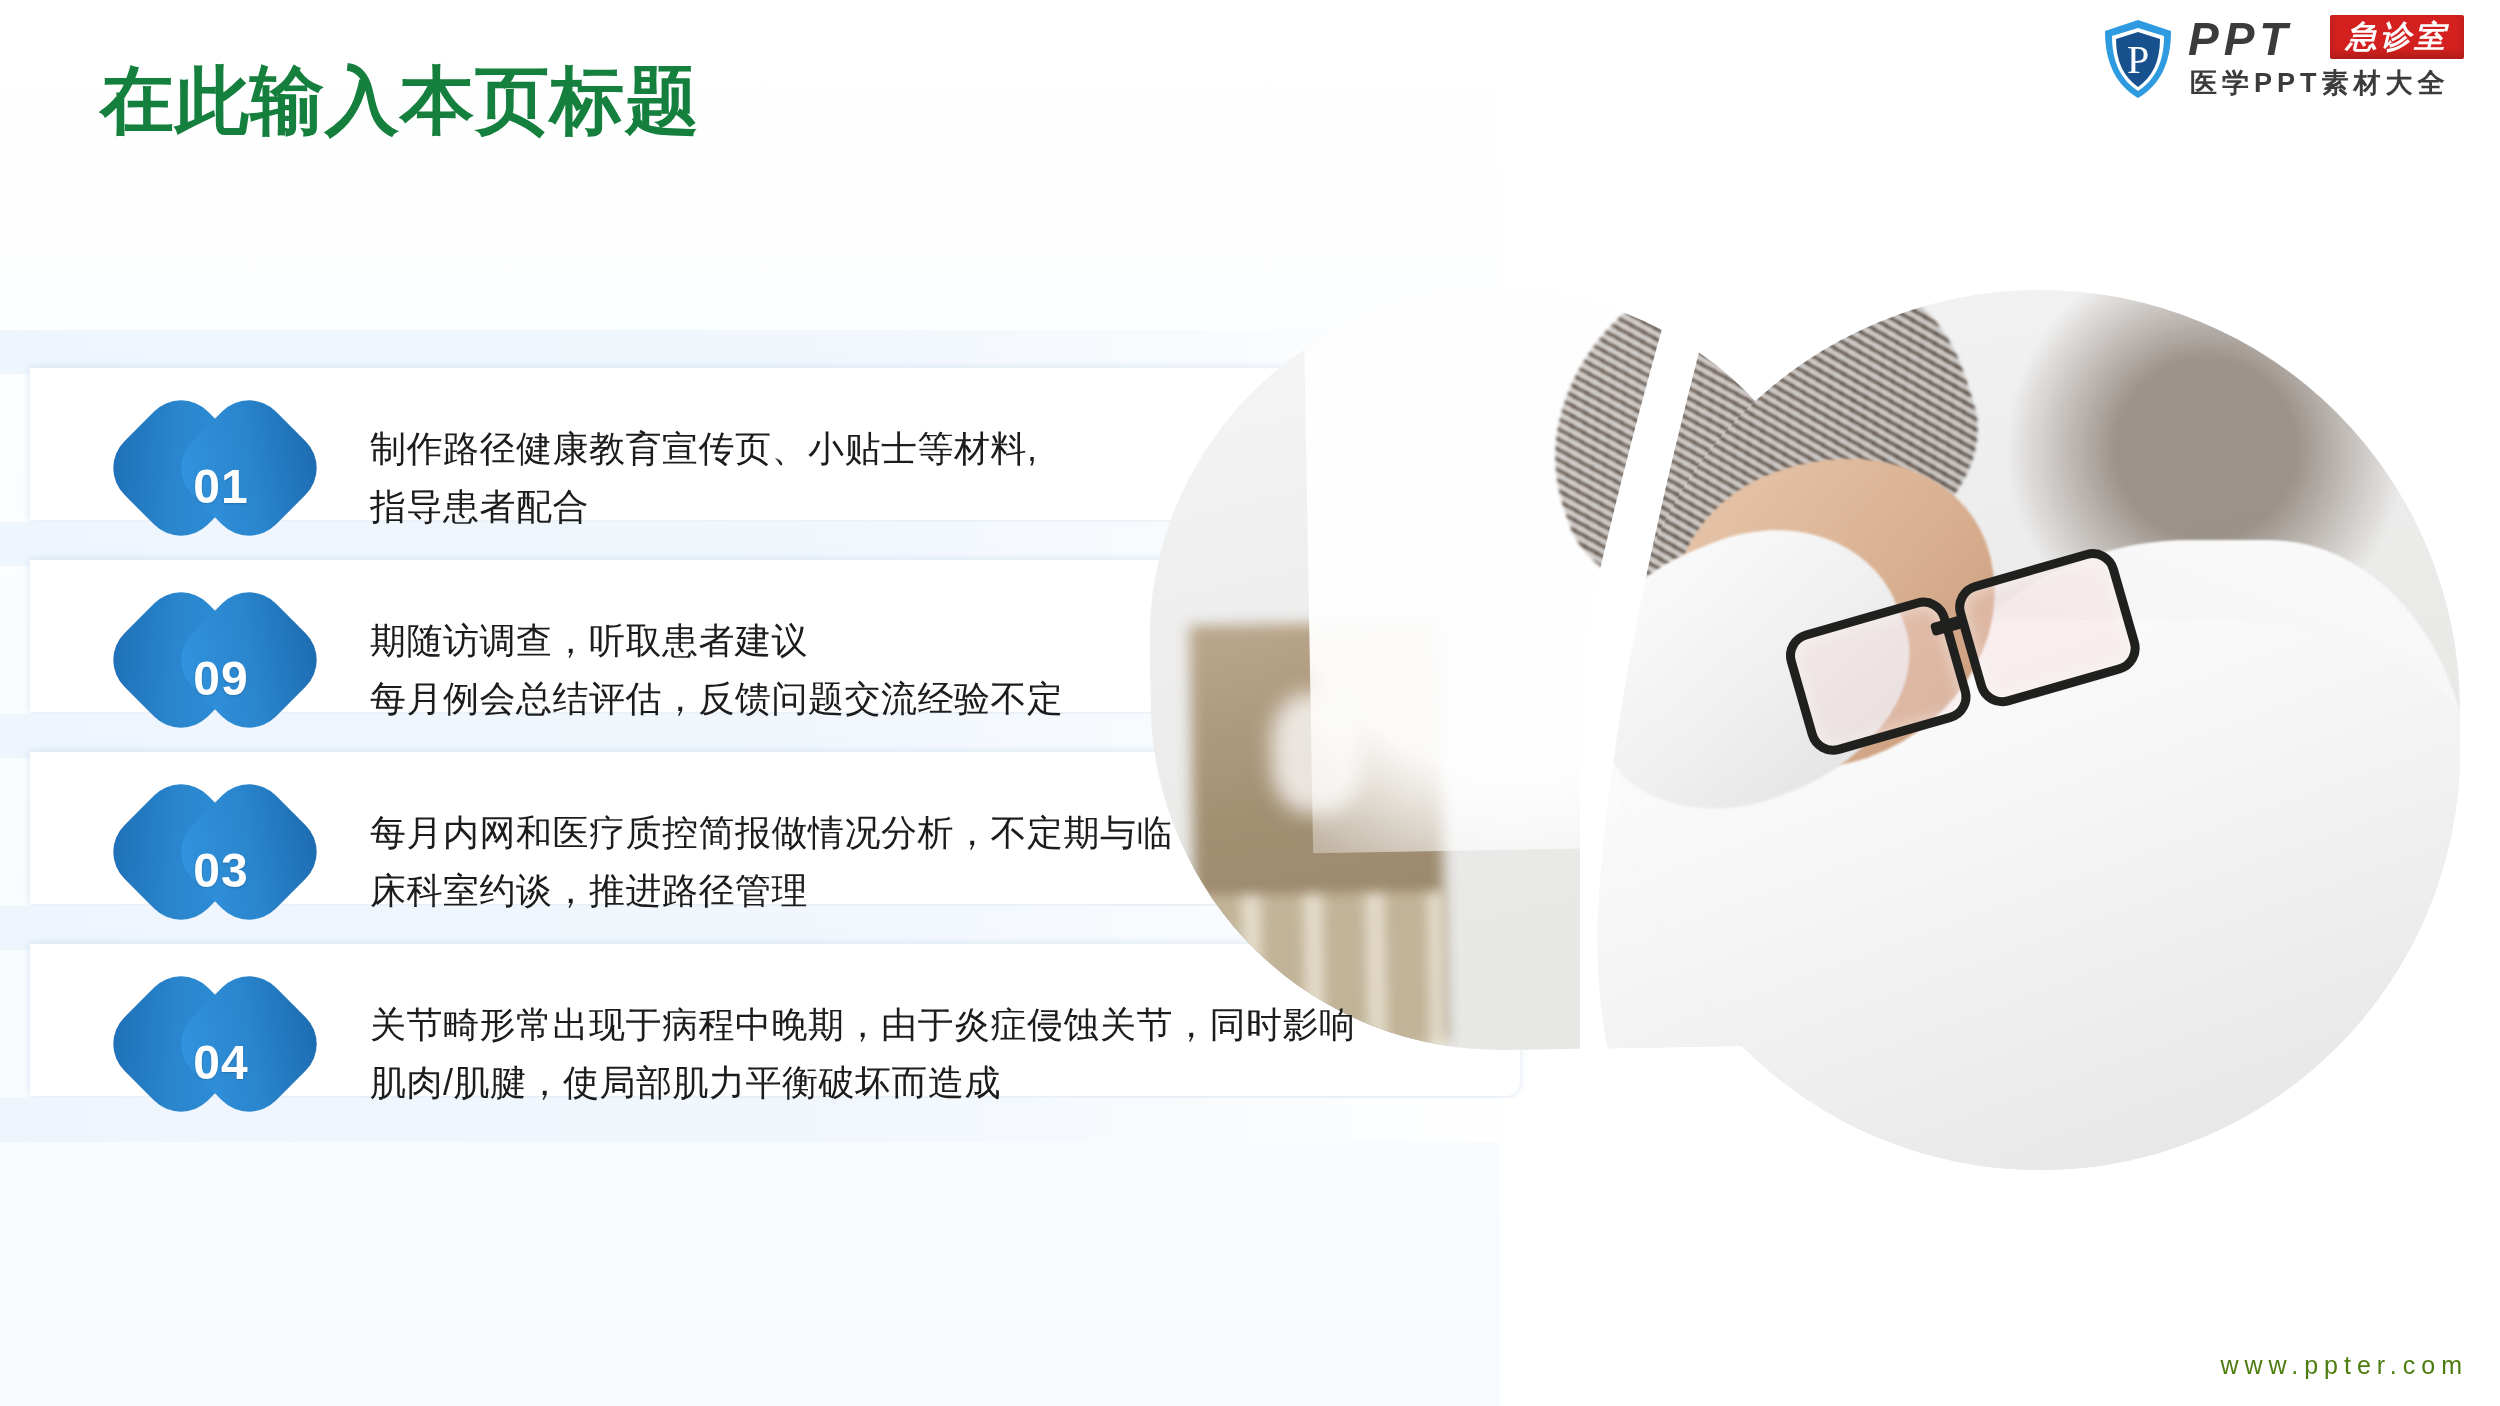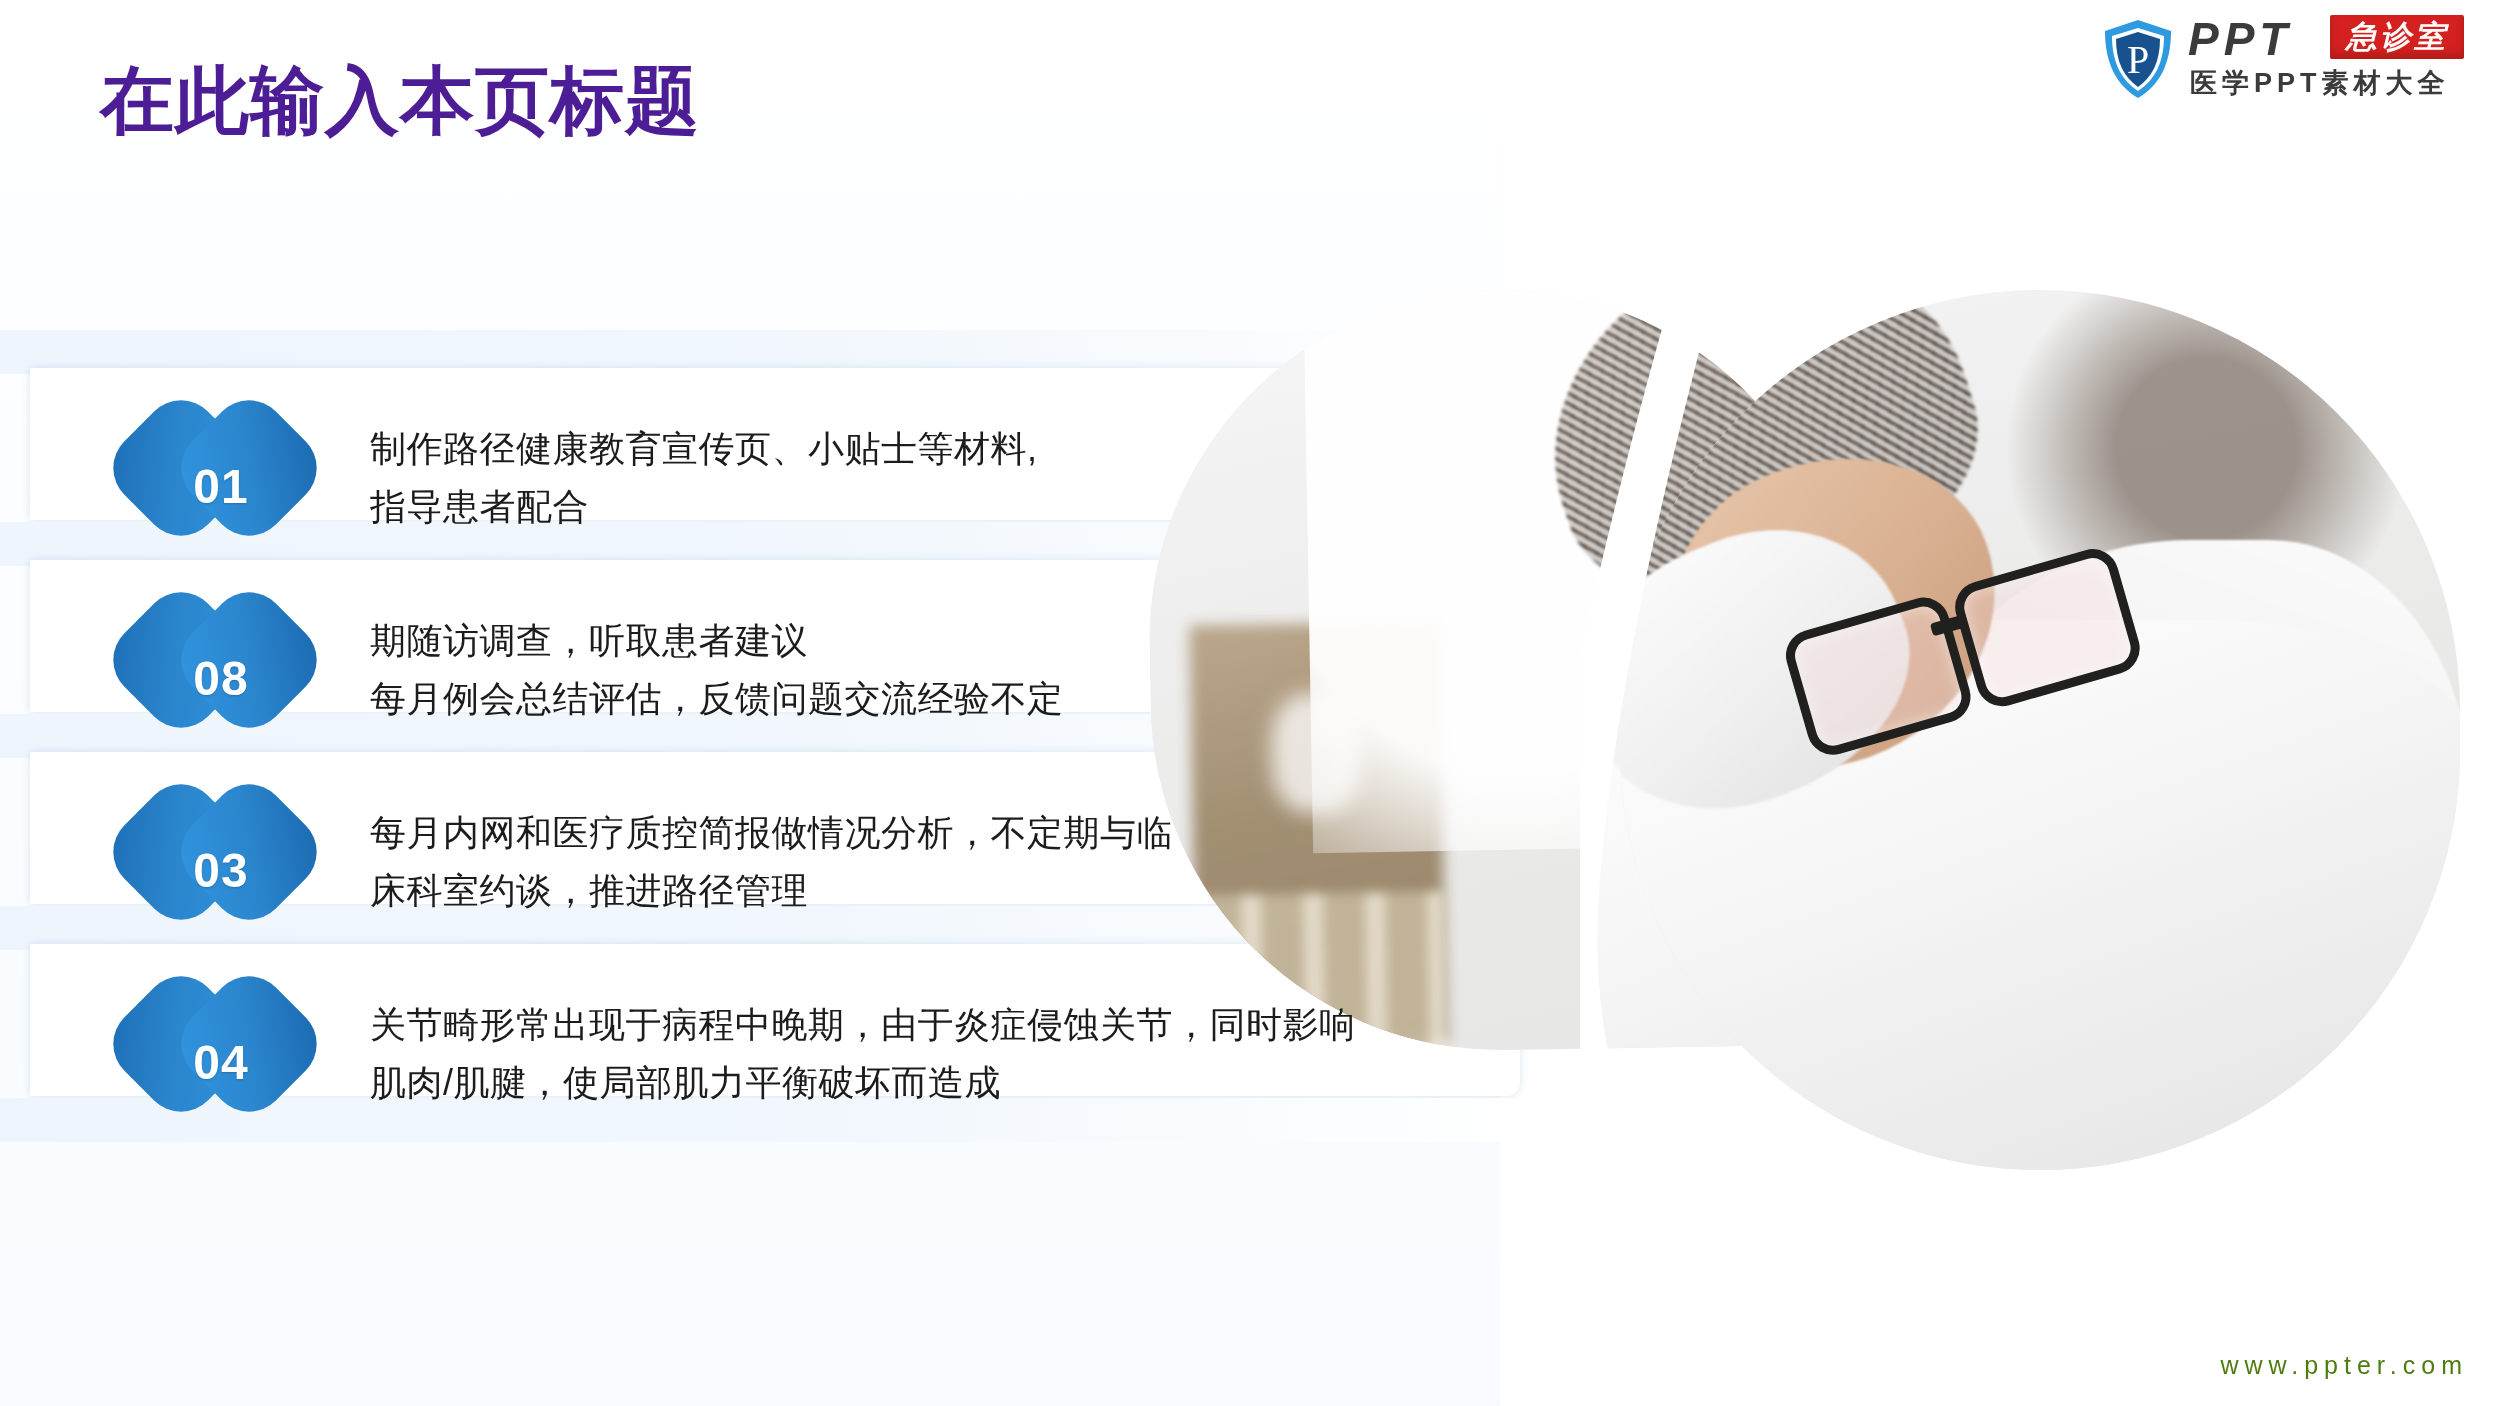--- a/index.html
+++ b/index.html
@@ -33,21 +33,21 @@
     position:absolute;left:30px;width:1490px;height:152px;
     background:#ffffff;
     border-radius:0 14px 14px 0;
     box-shadow:0 2px 9px rgba(60,110,170,.10), 0 -2px 9px rgba(60,110,170,.07);
   }
 
   
   .title{
     position:absolute;left:100px;top:62px;
     font-size:74px;line-height:1.05;font-weight:bold;
-    color:#4c1d95;letter-spacing:1px;
+    color:#15803d;letter-spacing:1px;
     white-space:nowrap;
   }
 
   
   .logo{position:absolute;right:22px;top:14px;width:378px;height:92px;}
   .logo-shield{position:absolute;left:0;top:3px;width:76px;height:84px;}
   .logo-ppt{
     position:absolute;left:88px;top:2px;
     font-size:46px;font-weight:bold;font-style:italic;
     color:#3b3b3b;letter-spacing:5px;line-height:1;
@@ -284,21 +284,21 @@
     <div class="row-text">
       <span class="ln">制作路径健康教育宣传页、小贴士等材料,</span>
       <span class="ln">指导患者配合</span>
     </div>
   </div>
 
   <div class="row" style="top:577px;">
     <div class="heart">
       <div class="lobe l"></div>
       <div class="lobe r"></div>
-      <div class="num">08</div>
+      <div class="num">09</div>
     </div>
     <div class="row-text">
       <span class="ln">期随访调查，听取患者建议</span>
       <span class="ln">每月例会总结评估，反馈问题交流经验不定</span>
     </div>
   </div>
 
   <div class="row" style="top:769px;">
     <div class="heart">
       <div class="lobe l"></div>

